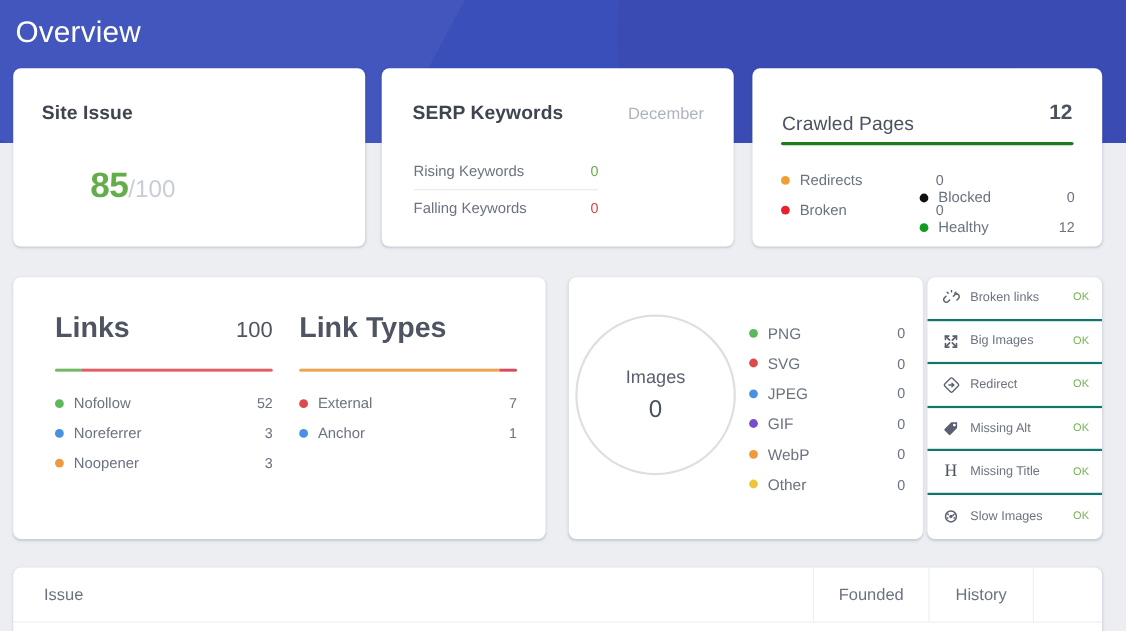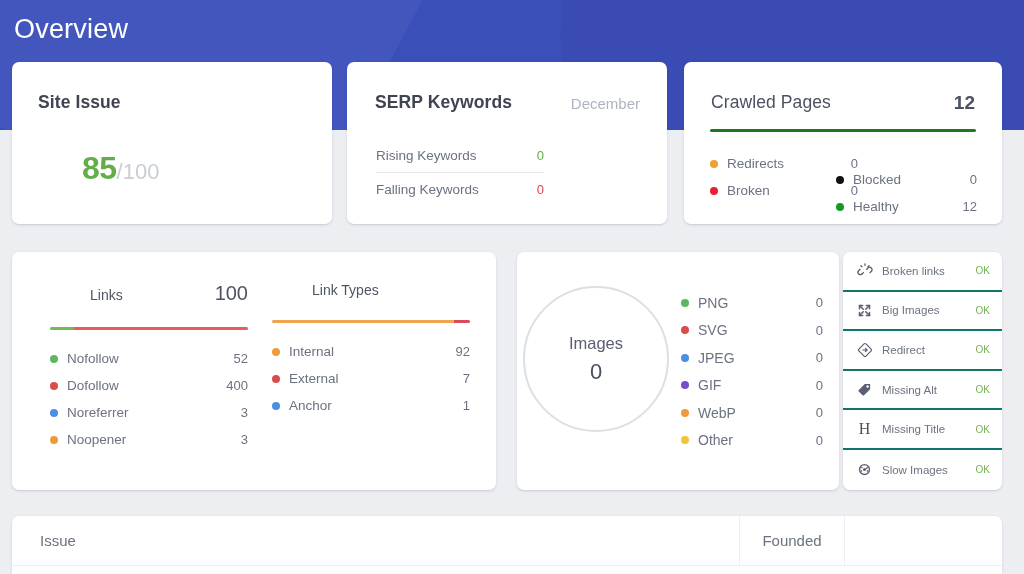--- a/index.html
+++ b/index.html
@@ -103,21 +103,21 @@
   .kw-row .v { font-size: 13px; }
   .kw-divider {
     position: absolute;
     left: 376px; top: 172px;
     width: 168px; height: 1px;
     background: #e6e8ec;
   }
 
   
   #card-crawl { left: 684px; top: 62px; width: 318px; height: 162px; }
-  #card-crawl .card-title { position: absolute; left: 27px; top: 30px; text-align: center; }
+  #card-crawl .card-title { position: absolute; left: 27px; top: 40px; text-align: center; }
   #card-crawl .total { position: absolute; right: 27px; top: 30px; font-weight: 700; }
   .green-bar {
     position: absolute; left: 710px; top: 129px;
     width: 266px; height: 3px;
     background: #1f7a1f;
     border-radius: 2px;
   }
   .crawl-col { position: absolute; display: block; }
   .stat {
     display: flex; align-items: center;
@@ -133,21 +133,21 @@
   .stat .nm { flex: 0 0 auto; }
   .stat .vl { margin-left: auto; font-size: 13px; color: #6b7280; }
 
   
   #card-links { left: 12px; top: 252px; width: 484px; height: 238px; }
   .links-col { position: absolute; top: 30px; }
   .links-col .hdr {
     display: flex; justify-content: space-between; align-items: baseline;
     width: 198px;
   }
-  .links-col .hdr .t { font-size: 14px; color: #4e5462; font-weight: 400; margin-left: 40px; }
+  .links-col .hdr .t { font-size: 26px; color: #4e5462; font-weight: 700; }
   .links-col .hdr .n { font-size: 20px; color: #4e5462; font-weight: 400; }
   .bar {
     position: relative;
     width: 198px; height: 3px;
     border-radius: 3px;
     margin-top: 22px;
     overflow: hidden;
     background: #e8eaee;
     display: flex;
   }
@@ -288,25 +288,20 @@
     </div>
     <div class="bar">
       <span style="width:12%;  background:#72b85c"></span>
       <span style="width:88%;  background:#e35d62"></span>
     </div>
     <div class="stat-list">
       <div class="stat">
         <span class="dot" style="background:#5cb85c"></span>
         <span class="nm">Nofollow</span>
         <span class="vl">52</span>
-      </div>
-      <div class="stat">
-        <span class="dot" style="background:#dc4a4a"></span>
-        <span class="nm">Dofollow</span>
-        <span class="vl">400</span>
       </div>
       <div class="stat">
         <span class="dot" style="background:#4a90e2"></span>
         <span class="nm">Noreferrer</span>
         <span class="vl">3</span>
       </div>
       <div class="stat">
         <span class="dot" style="background:#ef9a3c"></span>
         <span class="nm">Noopener</span>
         <span class="vl">3</span>
@@ -318,25 +313,20 @@
     <div class="hdr">
       <span class="t">Link Types</span>
       <span class="n"></span>
     </div>
     <div class="bar">
       <span style="width:92%; background:#f0a44e"></span>
       <span style="width:8%;  background:#d84a5c"></span>
     </div>
     <div class="stat-list">
       <div class="stat">
-        <span class="dot" style="background:#ef9a3c"></span>
-        <span class="nm">Internal</span>
-        <span class="vl">92</span>
-      </div>
-      <div class="stat">
         <span class="dot" style="background:#dc4a4a"></span>
         <span class="nm">External</span>
         <span class="vl">7</span>
       </div>
       <div class="stat">
         <span class="dot" style="background:#4a90e2"></span>
         <span class="nm">Anchor</span>
         <span class="vl">1</span>
       </div>
     </div>
@@ -445,16 +435,17 @@
     <span class="chk-name">Slow Images</span>
     <span class="chk-status">OK</span>
   </div>
 
 </div>
 
 <div class="card" id="card-table">
   <div class="tbl-head">
     <div class="tbl-th issue">Issue</div>
     <div class="tbl-th founded">Founded</div>
+    <div class="tbl-th history">History</div>
     <div class="tbl-th blank"></div>
   </div>
   <div class="tbl-body-line"></div>
 </div>
 
 </body></html>

